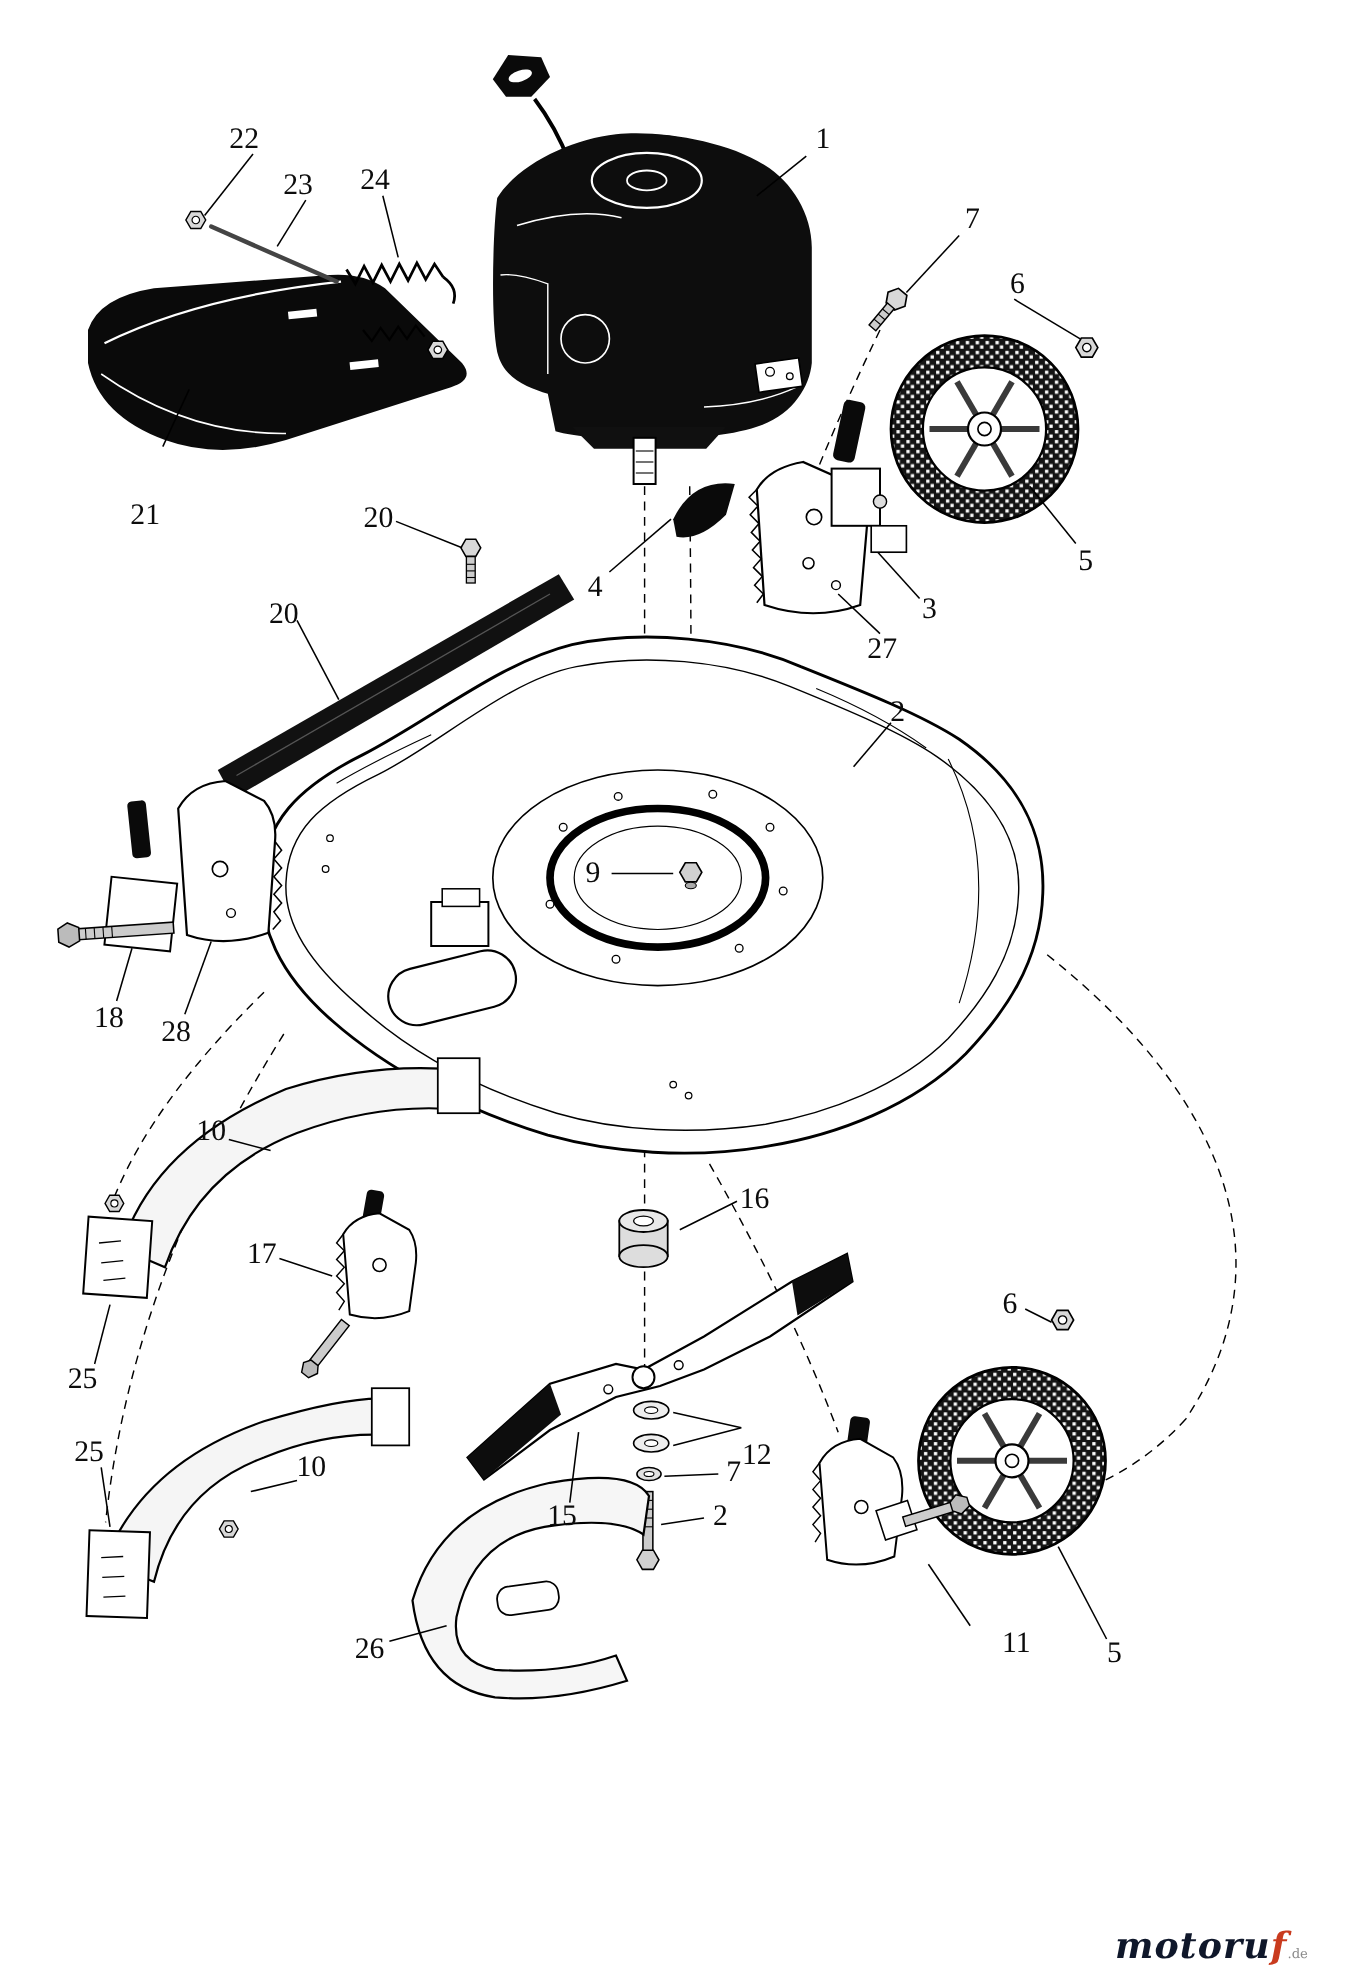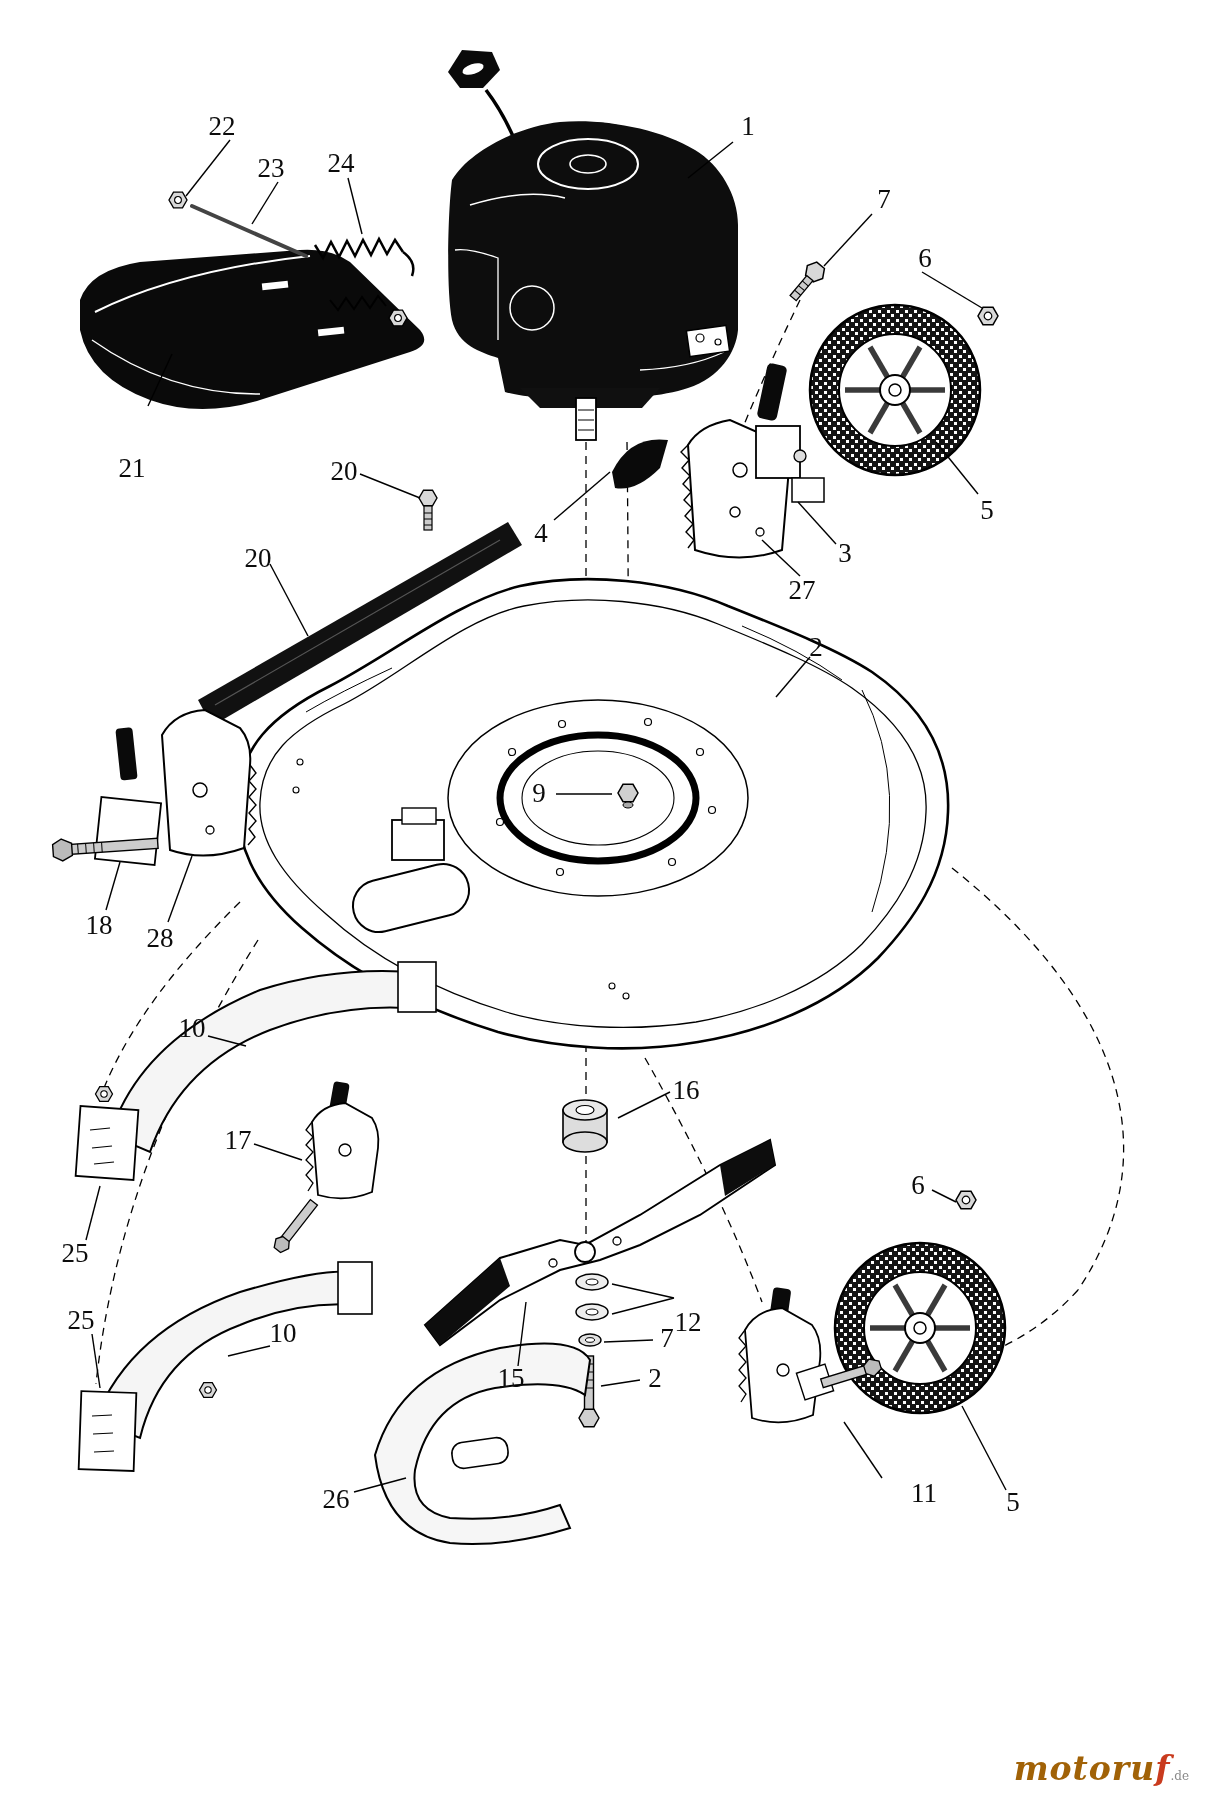--- a/index.html
+++ b/index.html
@@ -2,21 +2,21 @@
 <html><head>
 <meta charset="utf-8">
 <style>
   html,body{margin:0;padding:0;background:#fff;}
   body{width:1225px;height:1800px;position:relative;font-family:"Liberation Serif",serif;overflow:hidden;}
   .stage{position:absolute;left:0;top:0;width:1225px;height:1800px;}
   svg.art{position:absolute;left:0;top:0;}
   #callouts{position:absolute;left:0;top:0;width:100%;height:100%;pointer-events:none;}
   .callout{position:absolute;transform:translate(-50%,-50%);font-size:27px;color:#0c0c0c;line-height:1;text-align:right;}
   .logo{position:absolute;right:36px;bottom:12px;font-family:"DejaVu Serif",serif;font-weight:bold;font-style:italic;}
-  .logo .brand{font-size:33px;color:#a16207;letter-spacing:1px;}
+  .logo .brand{font-size:33px;color:#0f172a;letter-spacing:1px;}
   .logo .accent{font-size:33px;color:#c93b1e;letter-spacing:1px;}
   .logo .tld{font-size:12px;color:#8a8a8a;font-style:normal;font-weight:normal;}
 </style>
 </head>
 <body>
 
 <div class="stage">
 
 <svg class="art" width="1225" height="1800" viewBox="0 0 1225 1800">
   <defs>

